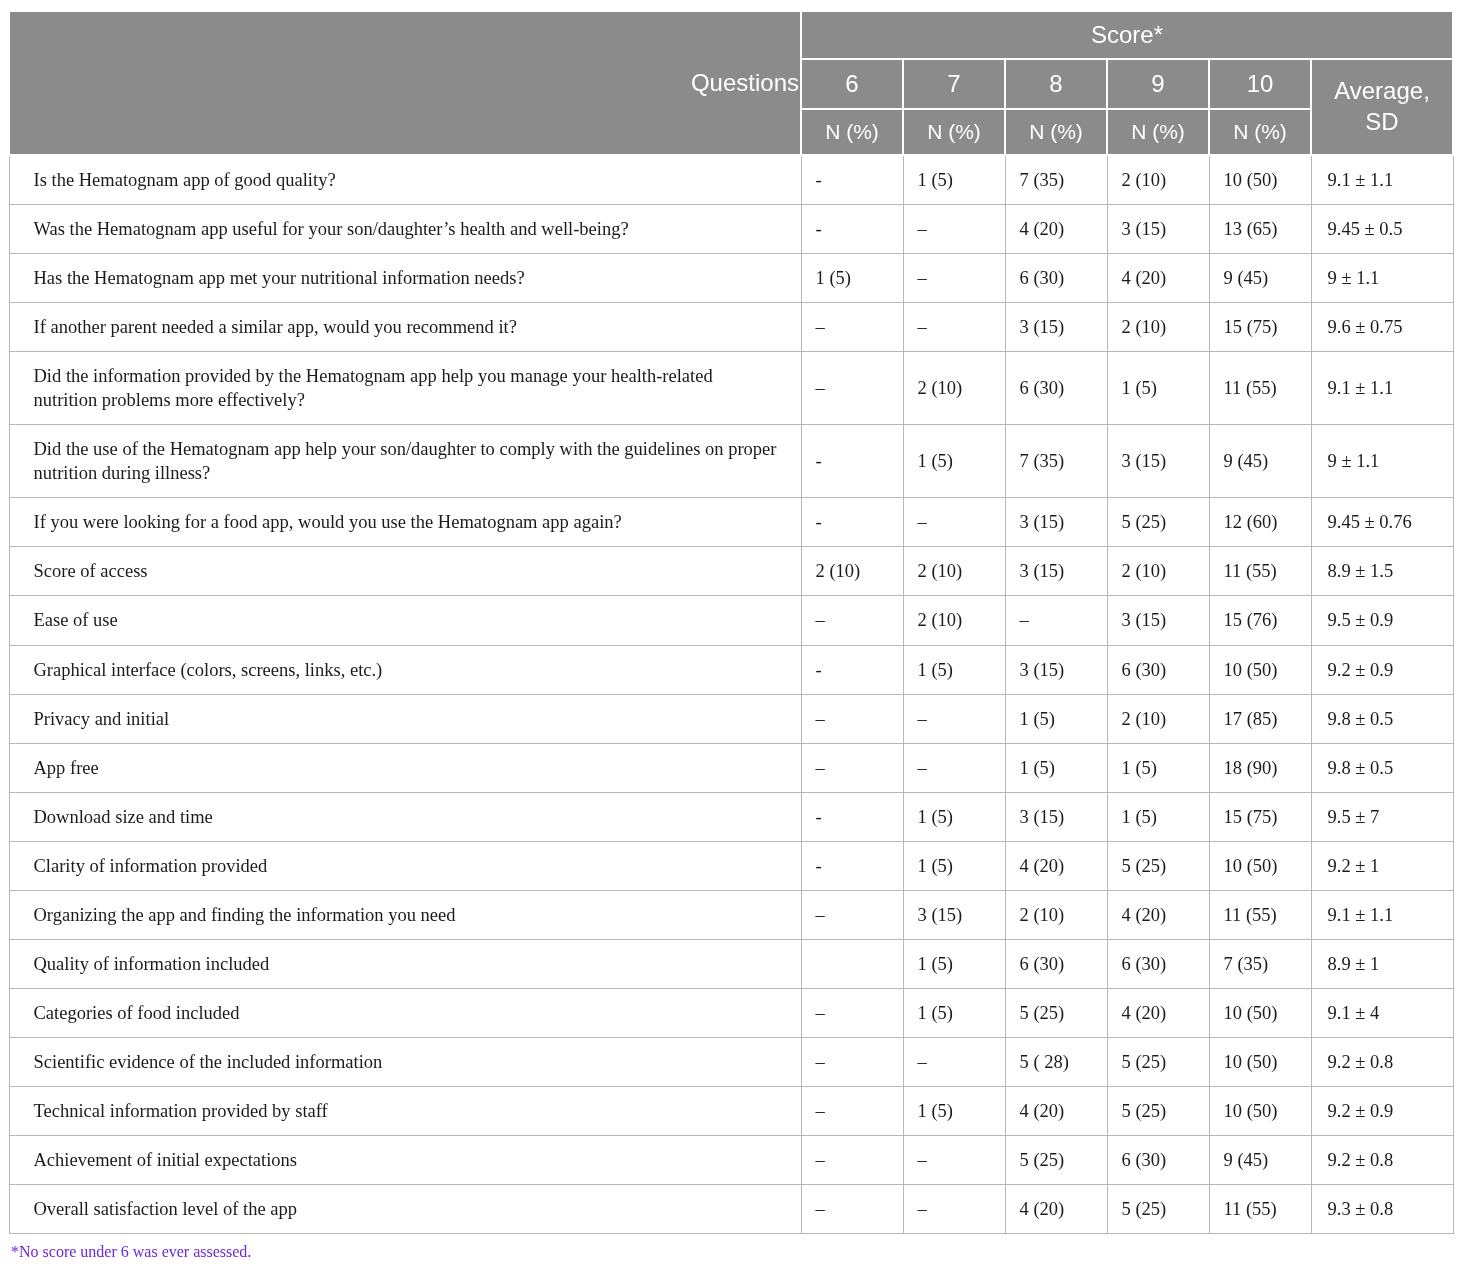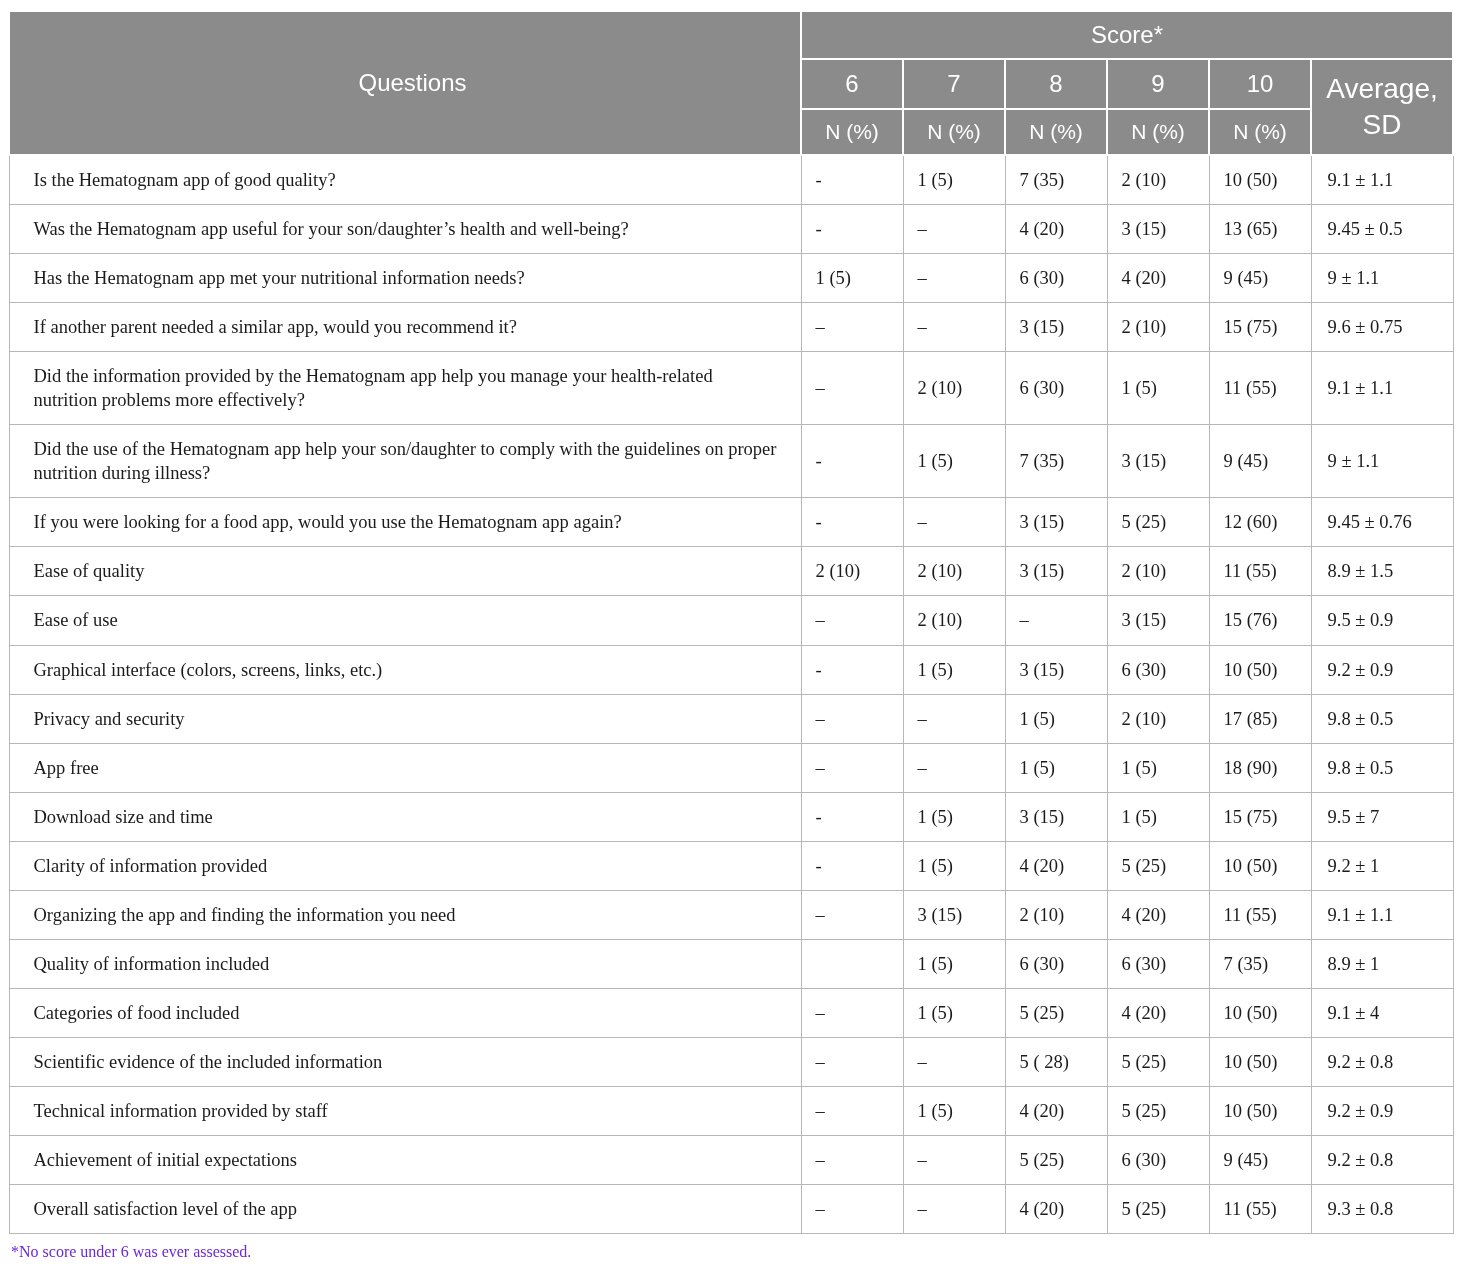--- a/index.html
+++ b/index.html
@@ -20,29 +20,29 @@
   }
 
   thead th {
     background: #8b8b8b;
     color: #ffffff;
     font-family: "Liberation Sans", sans-serif;
     font-weight: 400;
     border: 2px solid #ffffff;
   }
   .th-questions {
-    text-align: center;
+    text-align: right;
     padding-left: 16px;
     font-size: 24px;
   }
   .th-score   { font-size: 24px; height: 48px; text-align: center; }
   .th-num     { font-size: 24px; height: 50px; text-align: center; }
   .th-npct    { font-size: 21px; height: 46px; text-align: center; }
   .th-average {
-    font-size: 28px;
+    font-size: 24px;
     text-align: center;
     white-space: pre-line;
     line-height: 1.28;
     margin-left: 12px;
   }
 
   tbody td {
     border: 1px solid #b7b7b7;
     background: #ffffff;
     padding: 12px 14px;
@@ -154,21 +154,21 @@
         <tr>
           <td class="q-cell">If you were looking for a food app, would you use the Hematognam app again?</td>
           <td class="score-cell">-</td>
           <td class="score-cell">–</td>
           <td class="score-cell">3 (15)</td>
           <td class="score-cell">5 (25)</td>
           <td class="score-cell">12 (60)</td>
           <td class="avg-cell">9.45 ± 0.76</td>
         </tr>
         <tr>
-          <td class="q-cell">Ease of quality</td>
+          <td class="q-cell">Score of access</td>
           <td class="score-cell">2 (10)</td>
           <td class="score-cell">2 (10)</td>
           <td class="score-cell">3 (15)</td>
           <td class="score-cell">2 (10)</td>
           <td class="score-cell">11 (55)</td>
           <td class="avg-cell">8.9 ± 1.5</td>
         </tr>
         <tr>
           <td class="q-cell">Ease of use</td>
           <td class="score-cell">–</td>
@@ -181,21 +181,21 @@
         <tr>
           <td class="q-cell">Graphical interface (colors, screens, links, etc.)</td>
           <td class="score-cell">-</td>
           <td class="score-cell">1 (5)</td>
           <td class="score-cell">3 (15)</td>
           <td class="score-cell">6 (30)</td>
           <td class="score-cell">10 (50)</td>
           <td class="avg-cell">9.2 ± 0.9</td>
         </tr>
         <tr>
-          <td class="q-cell">Privacy and security</td>
+          <td class="q-cell">Privacy and initial</td>
           <td class="score-cell">–</td>
           <td class="score-cell">–</td>
           <td class="score-cell">1 (5)</td>
           <td class="score-cell">2 (10)</td>
           <td class="score-cell">17 (85)</td>
           <td class="avg-cell">9.8 ± 0.5</td>
         </tr>
         <tr>
           <td class="q-cell">App free</td>
           <td class="score-cell">–</td>

